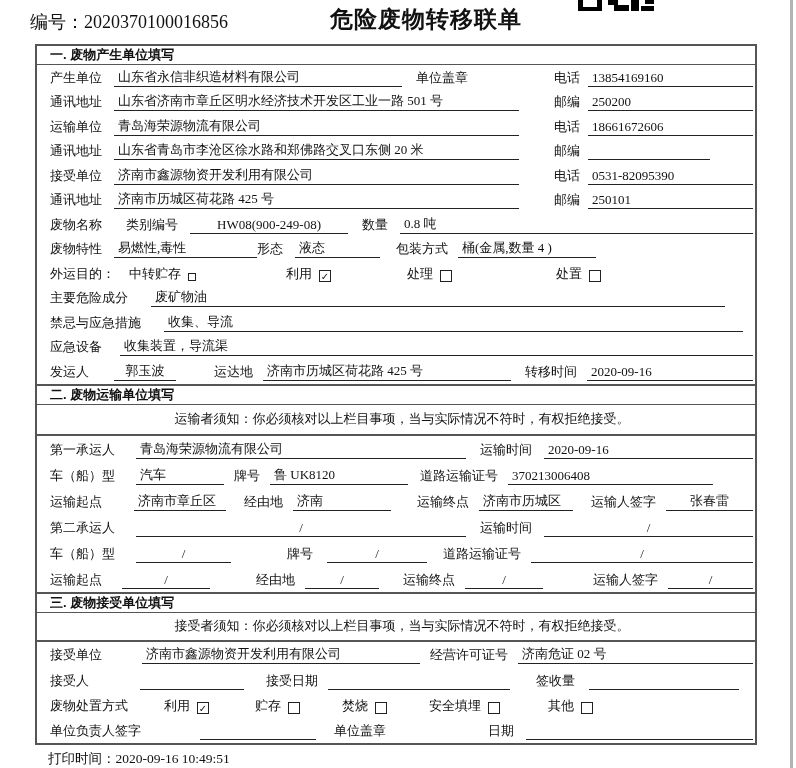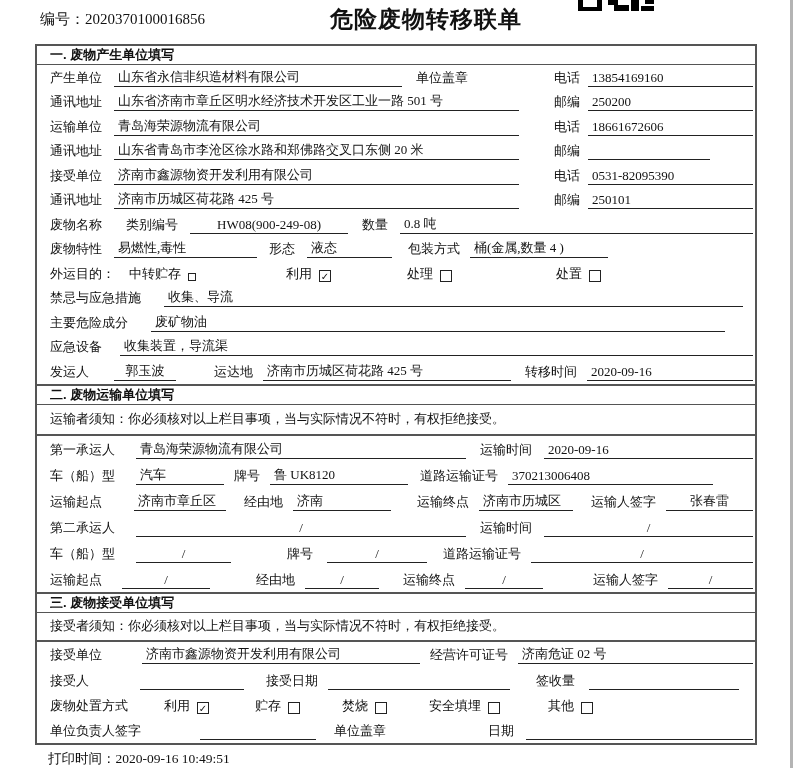--- a/index.html
+++ b/index.html
@@ -10,21 +10,21 @@
     background: #fff;
     color: #111;
     font-family: "Liberation Serif", "DejaVu Serif", serif;
     font-size: 13px;
     overflow: hidden;
   }
   .window-edge {
     position: absolute; right: 3px; top: 0; width: 3px; height: 768px;
     background: #b4b4b4;
   }
-  .doc-no { position: absolute; left: 40px; top: 10px; font-size: 15px; white-space: nowrap; }
+  .doc-no { position: absolute; left: 30px; top: 10px; font-size: 18px; white-space: nowrap; }
   .title {
     position: absolute; left: 330px; top: 4px;
     font-size: 23px; font-weight: 700; letter-spacing: 1px;
     font-family: "Liberation Sans", "DejaVu Sans", sans-serif;
     white-space: nowrap;
   }
   .qr { position: absolute; left: 578px; top: 0; }
   .box {
     position: absolute; left: 35px; top: 44px;
     width: 722px; height: 701px;
@@ -37,20 +37,21 @@
     font-family: "Liberation Sans", "DejaVu Sans", sans-serif;
     font-weight: 700; font-size: 13px; line-height: 17px;
     border-bottom: 1px solid #555;
     white-space: nowrap;
   }
   .sec-head.mid { height: 21px; border-top: 2px solid #555; line-height: 18px; }
   .notice {
     flex-shrink: 0; padding: 5px 1px 0 13px;
     border-bottom: 2px solid #555;
     white-space: nowrap;
+    text-align: center;
   }
   .rows { display: flex; flex-direction: column; flex-shrink: 0; }
   .rows1 { height: 319px; }
   .rows2 { height: 156px; }
   .rows3 { height: 101px; }
   .row { flex: 1; display: flex; align-items: flex-end; padding: 0 2px 3px 13px; }
   .lbl { white-space: nowrap; flex-shrink: 0; }
   .val {
     border-bottom: 1px solid #222;
     padding: 0 4px; white-space: nowrap; overflow: hidden;
@@ -144,21 +145,21 @@
         <span class="lbl" style="width:64px">废物名称</span>
         <span class="lbl" style="margin-left:12px">类别编号</span>
         <span class="val" style="width:158px;margin-left:12px;text-align:center">HW08(900-249-08)</span>
         <span class="lbl" style="margin-left:14px">数量</span>
         <span class="val fill" style="margin-left:12px">0.8 吨</span>
       </div>
 
       <div class="row">
         <span class="lbl" style="width:64px">废物特性</span>
         <span class="val" style="width:143px">易燃性,毒性</span>
-        <span class="lbl" style="margin-left:12px">形态</span>
+        <span class="lbl" style="">形态</span>
         <span class="val" style="width:85px;margin-left:12px">液态</span>
         <span class="lbl" style="margin-left:16px">包装方式</span>
         <span class="val" style="width:138px;margin-left:10px">桶(金属,数量 4 )</span>
       </div>
 
       <div class="row">
         <span class="lbl">外运目的：</span>
         <span class="opt" style="margin-left:14px">
           <span class="lbl">中转贮存</span>
           <span class="cb small"></span>
@@ -171,27 +172,27 @@
           <span class="lbl">处理</span>
           <span class="cb"></span>
         </span>
         <span class="opt" style="margin-left:104px">
           <span class="lbl">处置</span>
           <span class="cb"></span>
         </span>
       </div>
 
       <div class="row">
+        <span class="lbl" style="width:95px">主要危险成分</span>
+        <span class="val fill" style="margin-right:28px;margin-left:6px">废矿物油</span>
+      </div>
+
+      <div class="row">
         <span class="lbl" style="width:108px">禁忌与应急措施</span>
         <span class="val fill" style="margin-right:10px;margin-left:6px">收集、导流</span>
-      </div>
-
-      <div class="row">
-        <span class="lbl" style="width:95px">主要危险成分</span>
-        <span class="val fill" style="margin-right:28px;margin-left:6px">废矿物油</span>
       </div>
 
       <div class="row">
         <span class="lbl" style="width:64px">应急设备</span>
         <span class="val fill" style="margin-left:6px">收集装置，导流渠</span>
       </div>
 
       <div class="row">
         <span class="lbl" style="width:42px">发运人</span>
         <span class="val" style="width:62px;margin-left:22px;text-align:center">郭玉波</span>

